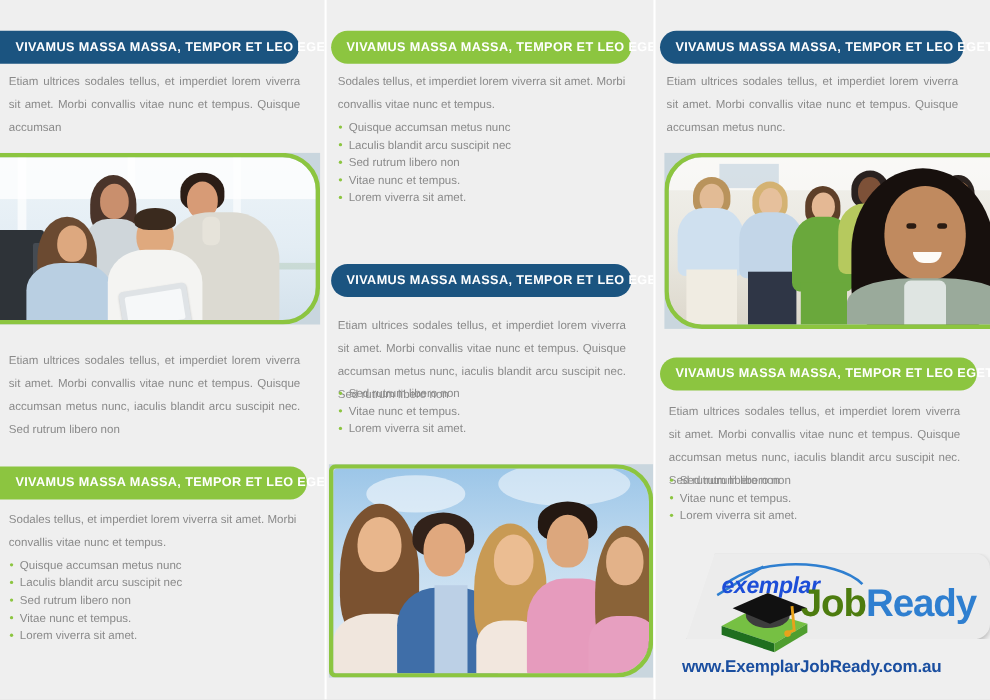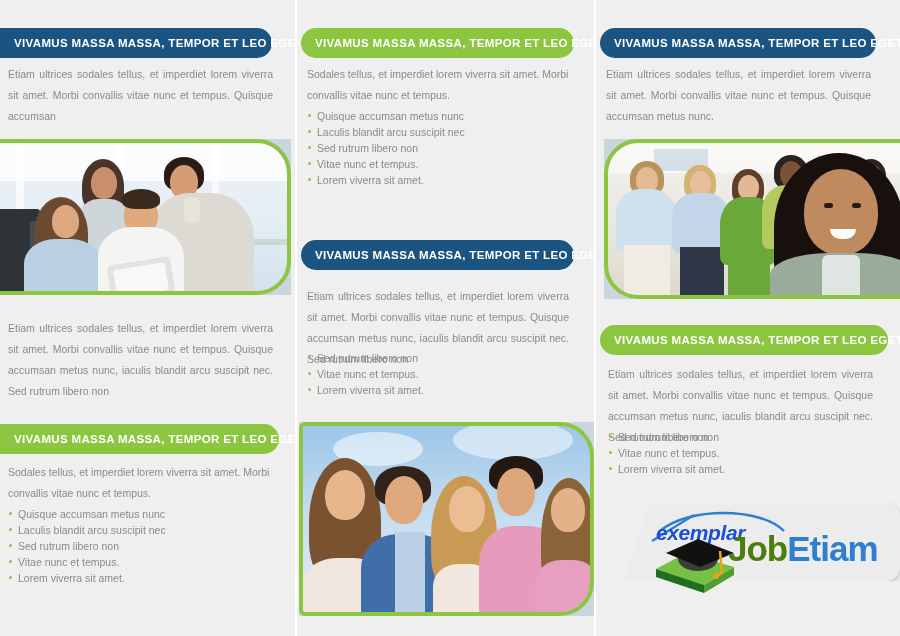--- a/index.html
+++ b/index.html
@@ -297,22 +297,23 @@
         <polygon points="8,36 38,20 86,34 56,52" fill="#76c043"></polygon>
         <polygon points="8,36 8,44 56,60 56,52" fill="#1f6f1f"></polygon>
         <polygon points="56,52 86,34 86,42 56,60" fill="#4f9e2f"></polygon>
         <ellipse cx="50" cy="26" rx="20" ry="12" fill="#3d3d3d"></ellipse>
         <polygon points="18,20 50,6 86,20 52,34" fill="#111111"></polygon>
         <path d="M72 18 L 74 40 L 68 42" stroke="#e8a21b" stroke-width="2.6" fill="none"></path>
         <circle cx="68" cy="43" r="3" fill="#e8a21b"></circle>
       </svg>
 
       <div class="logo-jobready" style="left:80px;top:24px;font-size:35px;line-height:40px;">
-        <span class="logo-job">Job</span><span class="logo-ready">Etiam</span>
+        <span class="logo-job">Job</span><span class="logo-ready">Ready</span>
       </div>
     </div>
 
+    <div class="url" style="left:24px;top:598px;">www.ExemplarJobReady.com.au</div>
   </div>
 
   <div class="gutter" style="left:295px;"></div>
   <div class="gutter" style="left:594px;"></div>
 
 </div>
 
 </body></html>

